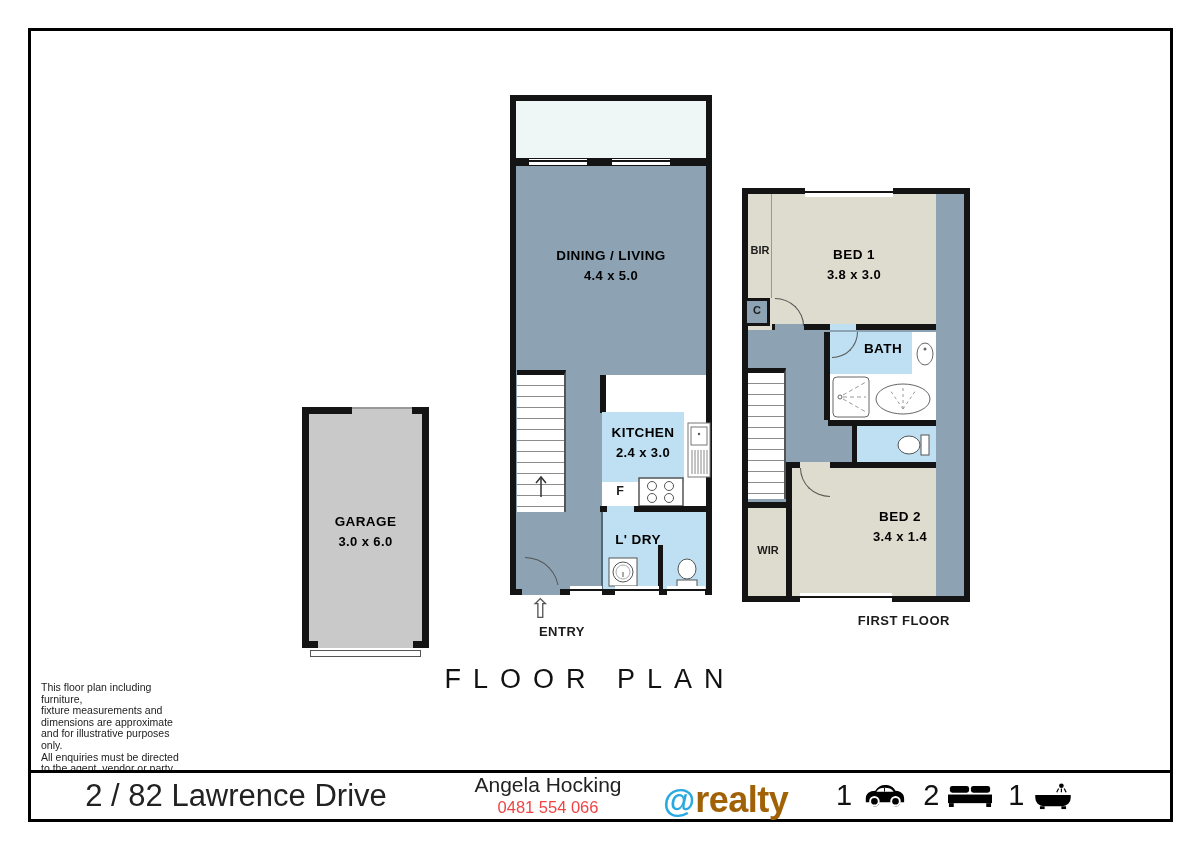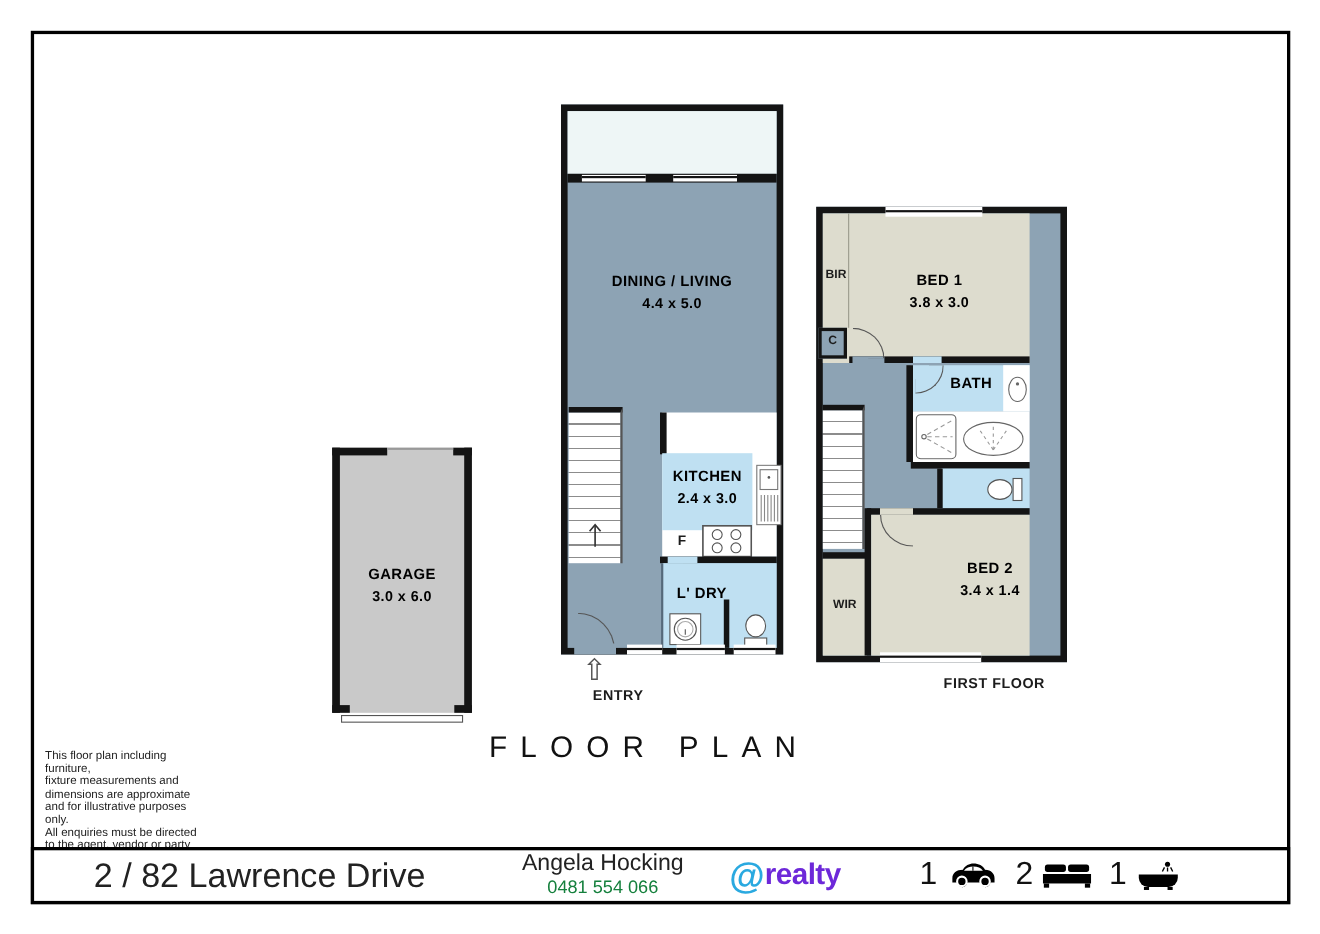--- a/index.html
+++ b/index.html
@@ -21,24 +21,24 @@
   .slide{position:absolute;background:#fff;height:6px;}
   .slide i{display:block;height:2px;background:#141414;margin-top:1px;}
   .arc{position:absolute;}
   .stairs{position:absolute;background:repeating-linear-gradient(to bottom,#fff 0 10px,#8c8c8c 10px 11px);
           border-top:5px solid #141414;}
   .title{font-size:27px;letter-spacing:12px;color:#111;}
   .disclaimer{font-size:10.5px;line-height:11.6px;color:#222;white-space:pre-line;}
   .address{font-size:31px;color:#222;text-align:center;}
   .agent{text-align:center;line-height:22px;}
   .agent .name{font-size:21px;color:#222;}
-  .agent .phone{font-size:16.5px;color:#15803d;}
+  .agent .phone{font-size:16.5px;color:#ef4444;}
   .brand{display:flex;align-items:center;}
   .brand .at{font-size:33px;font-weight:bold;color:#2aa9e0;line-height:33px;}
-  .brand .nm{font-size:27px;font-weight:bold;color:#6d28d9;letter-spacing:-.5px;}
+  .brand .nm{font-size:36px;font-weight:bold;color:#a16207;letter-spacing:-.5px;}
   .stats{display:flex;align-items:center;gap:16px;}
   .stat{display:flex;align-items:center;gap:9px;}
   .stat .n{font-size:29px;color:#111;}
   .floor-cap{font-weight:bold;font-size:13px;letter-spacing:.5px;color:#1c1c1c;}
   .entry-arrow{font-size:27px;color:#555;line-height:27px;}
 </style>
 </head>
 <body>
 
 <div class="canvas">

